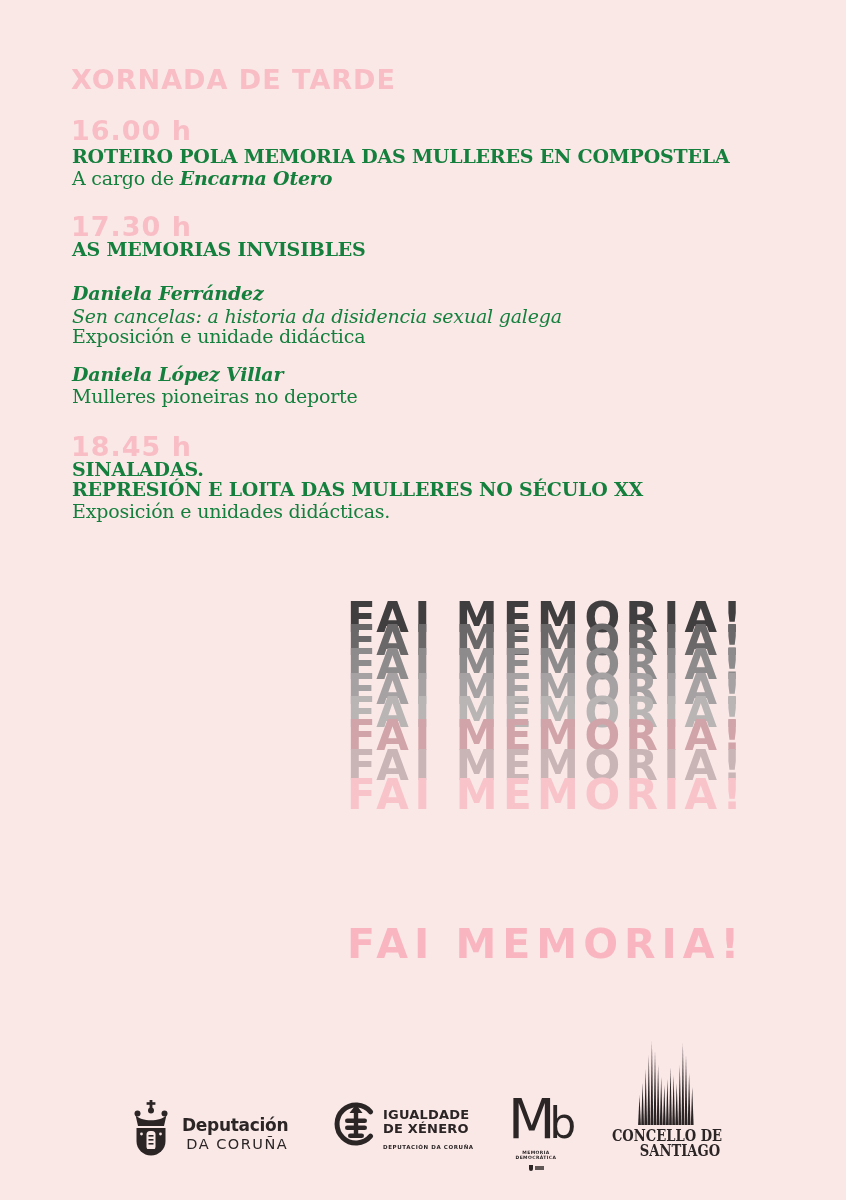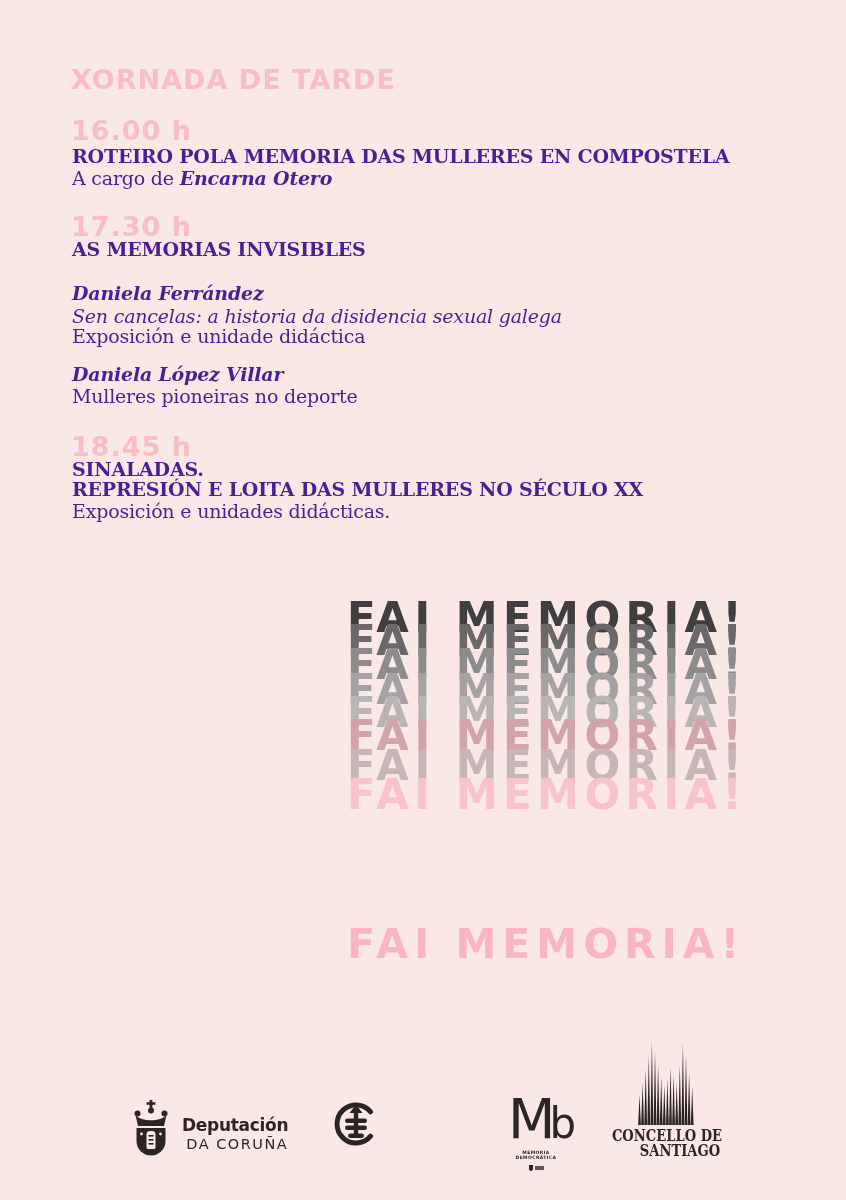--- a/index.html
+++ b/index.html
@@ -12,21 +12,21 @@
   .pink-head{
     position:absolute;left:71px;
     font-family:"DejaVu Sans",sans-serif;font-weight:bold;
     font-size:27px;line-height:1;letter-spacing:1px;
     color:#f8bdc5;white-space:nowrap;
   }
   
   .line{
     position:absolute;left:72px;
     font-size:19px;line-height:1.15;letter-spacing:-0.2px;
-    white-space:nowrap;color:#4c1d95;
+    white-space:nowrap;color:#15803d;
   }
   .b{font-weight:bold}
   .i{font-style:italic}
   .bi{font-weight:bold;font-style:italic}
 
   
   .wm-stack{position:absolute;left:347px;top:597px;width:400px;height:230px;}
   .wm-row{
     position:absolute;left:0;line-height:1;white-space:nowrap;
     font-family:"DejaVu Sans",sans-serif;font-weight:bold;
@@ -145,20 +145,25 @@
       <svg width="46" height="46" viewBox="0 0 46 46">
         <path d="M37.6 10.8 A 19 19 0 1 0 37.6 35.2" fill="none" stroke="#2b2526" stroke-width="5" stroke-linecap="round"></path>
         <g fill="#2b2526">
           <polygon points="23,3.5 16.5,12 29.5,12"></polygon>
           <rect x="20.8" y="9" width="4.4" height="28" rx="2"></rect>
           <rect x="12" y="17.5" width="22" height="4.6" rx="2.3"></rect>
           <rect x="12" y="24.5" width="22" height="4.6" rx="2.3"></rect>
           <rect x="15" y="32.5" width="16" height="4.6" rx="2.3"></rect>
         </g>
       </svg>
+    </span>
+    <span class="igx-text">
+      <div class="igx-l1">IGUALDADE</div>
+      <div class="igx-l2">DE XÉNERO</div>
+      <div class="igx-l3">DEPUTACIÓN DA CORUÑA</div>
     </span>
   </div>
 
   <div class="logo mb-logo">
     <div class="mb-letters"><span class="mb-m">M</span><span class="mb-b">b</span></div>
     <div class="mb-caption">MEMORIA DEMOCRÁTICA</div>
     <div class="mb-crest">
       <span class="mb-crest-shield"></span>
         <span class="mb-crest-bar"></span>
     </div>

